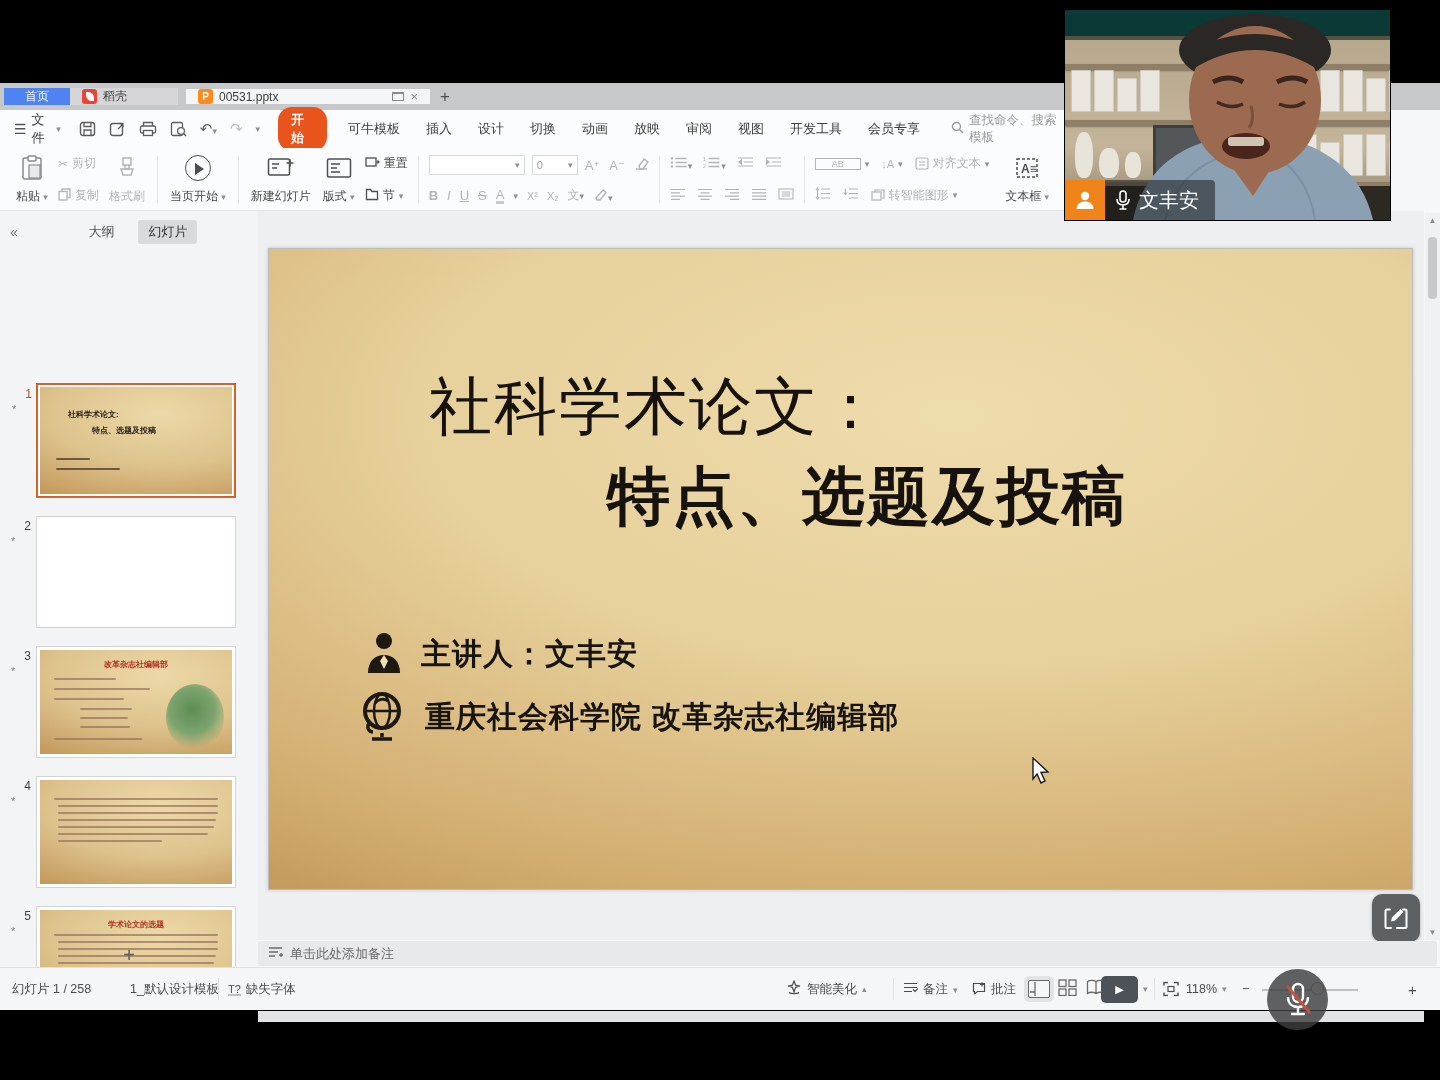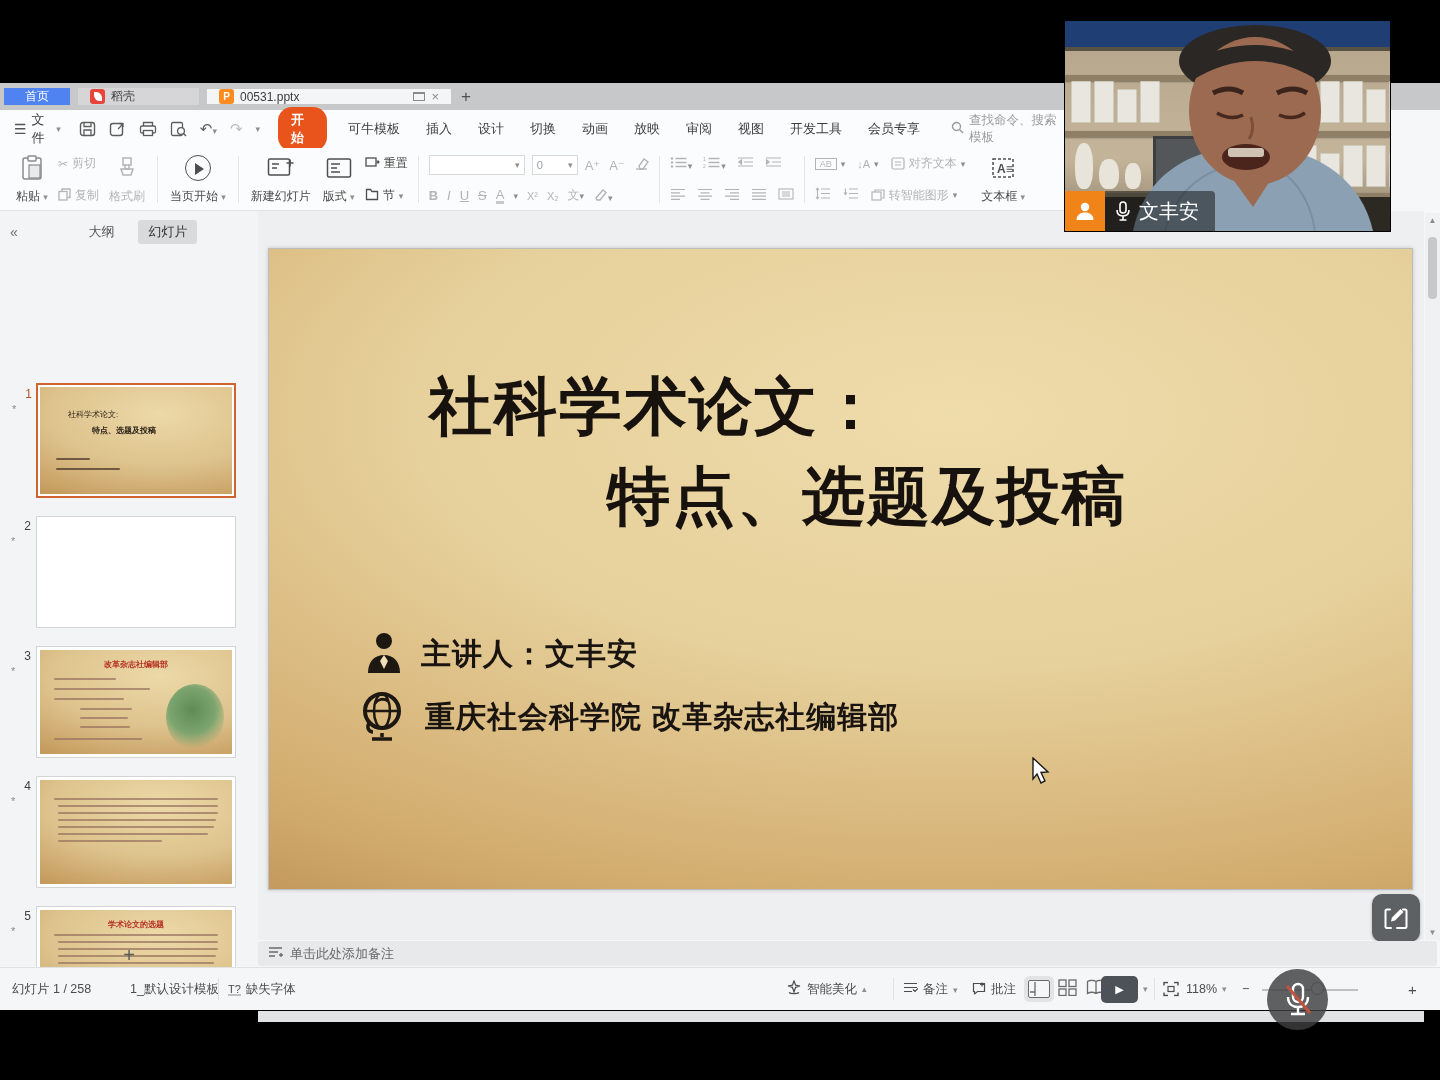--- a/index.html
+++ b/index.html
@@ -4,21 +4,21 @@
 <style>
 *{margin:0;padding:0;box-sizing:border-box}
 html,body{width:1440px;height:1080px}
 body{background:#000;font-family:"Liberation Sans","DejaVu Sans",sans-serif;position:relative;overflow:hidden;-webkit-font-smoothing:antialiased}
 
 #window{position:absolute;left:0;top:83px;width:1440px;height:927px;background:#f6f7f9}
 
 .tabbar{position:absolute;left:0;top:0;width:100%;height:27px;background:#c7c8ca;display:flex;align-items:center}
 .tab{display:flex;align-items:center;gap:6px;padding:0 12px;font-size:12px;color:#3c3c3c;white-space:nowrap}
 .tab.home{background:#4f83f2;color:#fff;width:66px;justify-content:center;margin-left:4px}
-.tab.daoke{background:#d6d6d8;width:121px;margin-left:8px}
+.tab.daoke{background:#d6d6d8;width:108px;}
 .tab.doc{background:#f4f5f6;width:244px;margin-left:8px}
 .tab .sp{flex:1}
 .docicon{width:15px;height:15px;border-radius:3px;background:#ff8a1e;color:#fff;font-size:10px;font-weight:bold;display:flex;align-items:center;justify-content:center}
 .daokeicon{width:15px;height:15px;border-radius:3px;background:#e8443a;position:relative}
 .daokeicon::after{content:"";position:absolute;left:4px;top:3px;width:8px;height:9px;background:#fff;border-radius:0 70% 0 70%}
 .winicon{width:12px;height:9px;border:1px solid #8a8a8a;border-top-width:2px;display:inline-block}
 .xicon{color:#8a8a8a;font-size:13px;line-height:1}
 .newtab{color:#4e4e4e;font-size:17px;display:flex;align-items:center;padding:0 10px}
 
 .menubar{position:absolute;left:0;top:27px;width:1066px;height:38px;background:#fbfcfd;display:flex;align-items:center;font-size:13px;color:#3e3e3e}
@@ -60,21 +60,21 @@
 .mini{width:100%;height:100%;position:relative;overflow:hidden;background:radial-gradient(ellipse 130% 110% at 62% 25%,#ecd9a8 0%,#ddc28c 45%,#c59b5e 80%,#b3854a 100%)}
 .tnum{position:absolute;left:-24px;top:2px;width:18px;text-align:right;font-size:12px;color:#3f3f3f}
 .thumb.sel .tnum{color:#b5542a}
 .tstar{position:absolute;left:-26px;top:18px;font-size:11px;color:#8a8a8a}
 .minititle{position:absolute;width:100%;text-align:center;font-weight:bold;color:#b53022;font-size:8px;top:9px}
 .tl{position:absolute;height:2px;background:#9b7561;opacity:.75;border-radius:1px}
 .greenblob{position:absolute;right:8px;top:34px;width:58px;height:66px;background:radial-gradient(circle at 45% 40%,#5e8c55 0%,#7ca46e 45%,rgba(180,160,110,0) 75%);border-radius:50%}
 .addslide{position:absolute;left:0;top:861px;width:258px;text-align:center;font-size:20px;color:#5b5b5b}
 .canvas{position:absolute;left:258px;top:128px;width:1166px;height:729px;background:#edeff1}
 .slide{position:absolute;left:10px;top:37px;width:1145px;height:642px;background:radial-gradient(ellipse 125% 105% at 60% 26%,#efdcab 0%,#e6d09b 38%,#d3ad70 72%,#b3854a 100%);border:1px solid #bdbdbd;box-shadow:0 0 4px rgba(0,0,0,.18)}
-.stitle1{position:absolute;left:160px;top:115px;font-size:63px;font-weight:700;color:#17120d;letter-spacing:2px}
+.stitle1{position:absolute;left:160px;top:115px;font-size:63px;font-weight:400;color:#17120d;letter-spacing:2px}
 .stitle2{position:absolute;left:338px;top:205px;font-size:63px;font-weight:900;color:#17120d;letter-spacing:2px}
 .srow{position:absolute;left:96px;display:flex;align-items:center;gap:18px}
 .srow .stxt{font-size:30px;font-weight:bold;color:#191410;letter-spacing:1px}
 .dots{position:absolute;left:390px;top:778px;display:flex;gap:12px}
 .dot{width:13px;height:13px;border-radius:50%;background:#9b9b9f}
 .dot.active{background:#fdfdfd}
 .hscroll{position:absolute;left:0;top:800px;width:1166px;height:11px;background:#e2e3e5}
 .penbtn{position:absolute;left:1114px;top:683px;width:48px;height:48px;border-radius:10px;background:#5d6164;display:flex;align-items:center;justify-content:center;box-shadow:0 1px 3px rgba(0,0,0,.3)}
 .vscroll{position:absolute;right:0;top:130px;width:15px;height:727px;background:#f0f1f3;font-size:8px;color:#8b8b8b;text-align:center}
 .vthumb{position:absolute;left:3px;top:24px;width:9px;height:62px;border-radius:4px;background:#c7c8ca}
@@ -83,21 +83,21 @@
 .notesbar{position:absolute;left:258px;top:858px;width:1179px;height:25px;background:#e8e9eb;border-radius:3px;display:flex;align-items:center;gap:7px;padding:0 10px;font-size:13px;color:#6a6a6a}
 .statusbar{position:absolute;left:0;top:884px;width:1440px;height:43px;background:#f5f6f8;border-top:1px solid #e0e1e3;font-size:12.5px;color:#4c4c4c}
 .sb{position:absolute;top:50%;transform:translateY(-50%);display:flex;align-items:center;gap:5px;white-space:nowrap}
 .sbsep{position:absolute;top:10px;height:22px;width:1px;background:#e0e0e2}
 .viewic{width:22px;height:18px;border:1.4px solid #6a6a6a;border-radius:2px;position:relative}
 .viewic.on{box-shadow:0 0 0 4px #e2e3e5}
 .playbtn{position:absolute;left:1101px;top:8px;width:37px;height:27px;background:#4d5158;border-radius:5px;color:#fff;display:flex;align-items:center;justify-content:center;font-size:11px}
 .track{position:absolute;left:1262px;top:50%;width:96px;height:2px;background:#bfc0c2}
 .knob{position:absolute;left:1311px;top:14px;width:13px;height:13px;border-radius:50%;background:#fdfdfd;border:1.4px solid #97979a}
 
-.video{position:absolute;left:1065px;top:21px;width:325px;height:210px;background:#3b82f6;overflow:hidden;box-shadow:0 0 0 1px #000}
+.video{position:absolute;left:1065px;top:10px;width:325px;height:210px;background:#0f766e;overflow:hidden;box-shadow:0 0 0 1px #000}
 .vtop{position:absolute;left:0;top:0;width:100%;height:30px;background:rgba(10,10,10,.55)}
 .shelfbg{position:absolute;left:0;top:26px;width:100%;height:184px;background:linear-gradient(#b7a88d,#c4b59a 60%,#8d8069)}
 .board{position:absolute;left:0;width:100%;height:6px;background:#8f7f66;box-shadow:0 1px 2px rgba(0,0,0,.35)}
 .boxrow{position:absolute;display:flex;gap:3px}
 .wbox{width:20px;height:42px;background:#e9e6df;border:1px solid #cfcabe;border-radius:1px}
 .wbox.flat{height:34px;align-self:flex-end}
 .vase{position:absolute;background:#e8e4da;border-radius:45% 45% 40% 40%}
 .monitor{position:absolute;left:88px;top:115px;width:88px;height:58px;background:#54575a;border:3px solid #3c3e40}
 .cabinet{position:absolute;left:0;top:176px;width:100%;height:34px;background:#2c2822}
 .vname{position:absolute;left:0;bottom:0;height:40px;display:flex;align-items:stretch}
@@ -346,21 +346,21 @@
                 <path d="M4 4h8M4 6h8M4 8h8" stroke="#b3b4b6" stroke-width="1"></path>
               </svg></span>
         </div>
       </div>
     </div>
     <div class="rdiv"></div>
     <div class="rgroup">
       <div class="twocol">
         <div class="rrow" style="gap:12px">
           <span class="sitem">
-              <span style="border:1px solid #b3b4b6;font-size:9px;padding:0 4px">AB</span>
+              <span style="border:1px solid #b3b4b6;font-size:9px;padding:0 16px">AB</span>
               <span class="caret">▾</span>
             </span>
           <span class="sitem">
               <span style="font-size:11px">↓A</span>
               <span class="caret">▾</span>
             </span>
           <span class="sitem">
               <svg width="14" height="13" viewBox="0 0 14 13">
                 <rect x="1" y="1" width="12" height="11" rx="1.5" fill="none" stroke="#b3b4b6" stroke-width="1.2"></rect>
                 <path d="M4 5h6M4 8h6" stroke="#b3b4b6" stroke-width="1.1"></path>
@@ -404,21 +404,21 @@
       <div class="sbtabs">
         <span class="sbtab">大纲</span>
         <span class="sbtab active">幻灯片</span>
       </div>
     </div>
 
     <div class="thumb sel" style="top:172px;height:115px">
       <span class="tnum">1</span>
       <span class="tstar">*</span>
       <div class="mini">
-        <div style="position:absolute;left:28px;top:22px;font-size:8px;font-weight:normal;color:#2a2118">社科学术论文:</div>
+        <div style="position:absolute;left:28px;top:22px;font-size:8px;font-weight:bold;color:#2a2118">社科学术论文:</div>
         <div style="position:absolute;left:52px;top:38px;font-size:8px;font-weight:bold;color:#2a2118">特点、选题及投稿</div>
         <i class="tl" style="left:16px;top:71px;width:34px;background:#4b3a2a"></i>
         <i class="tl" style="left:16px;top:81px;width:64px;background:#4b3a2a"></i>
       </div>
     </div>
 
     <div class="thumb" style="top:305px;height:112px">
       <span class="tnum">2</span>
       <span class="tstar">*</span>
     </div>

